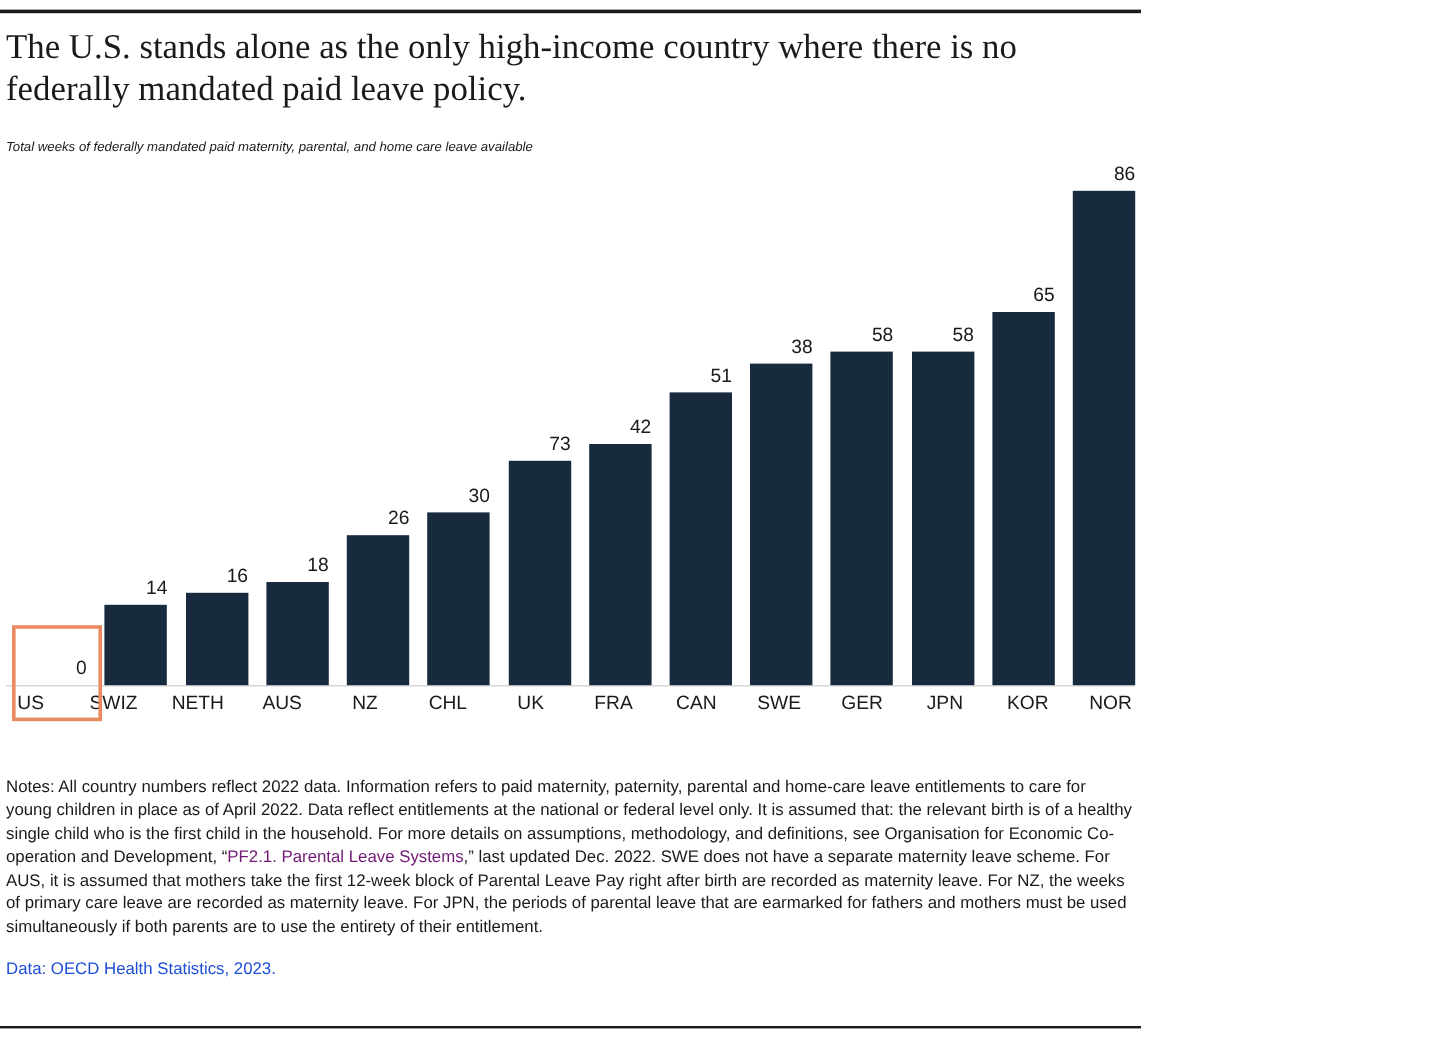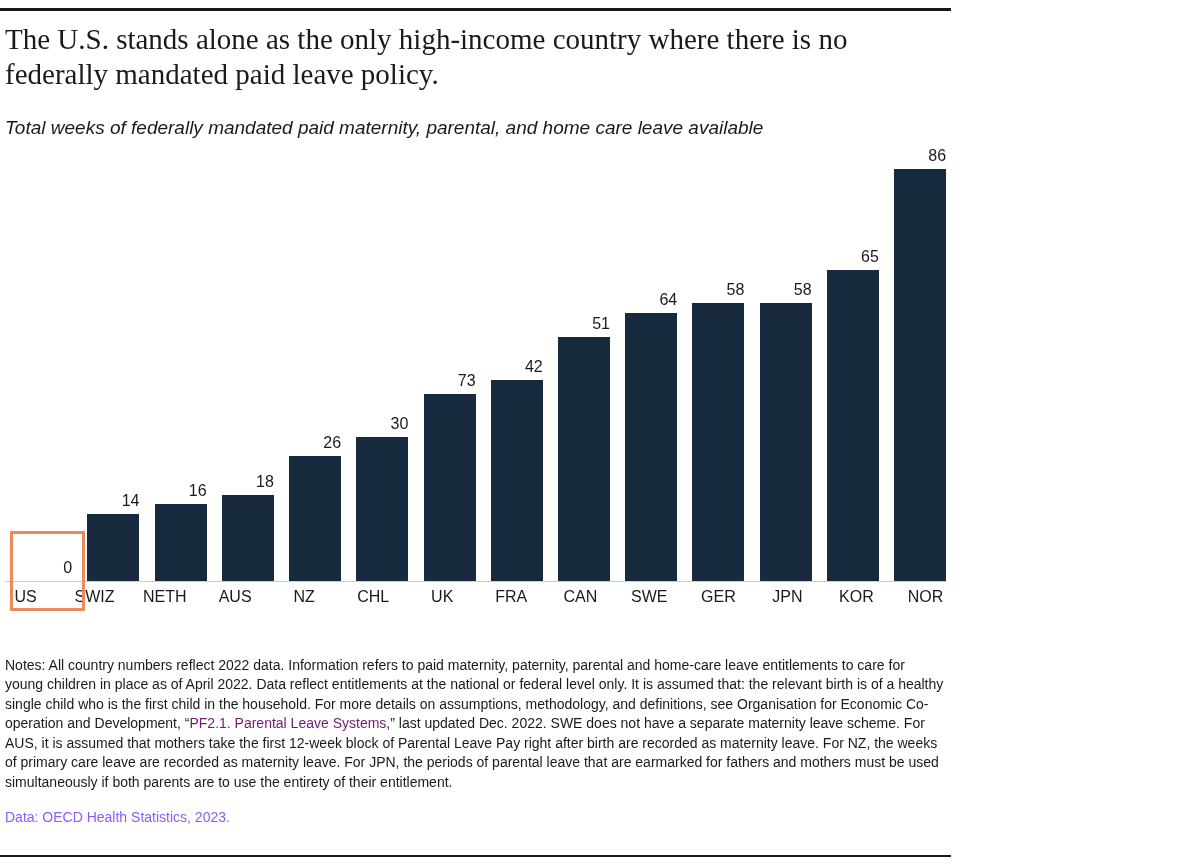--- a/index.html
+++ b/index.html
@@ -9,36 +9,36 @@
     position:relative; width:951px; height:864px; background:#ffffff; overflow:hidden;
   }
   .top-rule { position:absolute; top:8px; left:0; width:100%; height:3px; background:#1a1a1a; }
   .bottom-rule { position:absolute; top:855px; left:0; width:100%; height:2px; background:#1a1a1a; }
 
   header { padding:22px 5px 0 5px; }
   .title {
     font-family:"Liberation Serif", serif; font-weight:400;
     font-size:29px; line-height:1.22; color:#1a1a1a; max-width:1100px;
   }
-  .subtitle { margin-top:24px; font-size:19px; font-style:italic; color:#1a1a1a; }
+  .subtitle { margin-top:24px; font-size:11px; font-style:italic; color:#1a1a1a; }
 
   .chart-wrap { position:relative; margin-top:8px; padding:0 5px; }
   .bars-row { display:flex; height:435px; align-items:flex-end; border-bottom:1px solid #cccccc; }
   .col { flex:1 1 0; display:flex; flex-direction:column; align-items:flex-end; justify-content:flex-end; }
   .val { font-size:16px; color:#1a1a1a; margin-bottom:4px; line-height:19px; }
   .bar { width:52px; }
   .labels-row { display:flex; padding-top:6px;gap:28px; }
   .cat { flex:1 1 0; text-align:center; font-size:16px; color:#1a1a1a; }
   .highlight-box {
     position:absolute; left:10px; top:384px; width:75px; height:80px;
     border:3px solid #ea8a5f; background:transparent;
   }
 
   .notes { margin:50px 5px 0 5px; font-size:14px; line-height:19.5px; color:#1a1a1a; max-width:1192px; }
-  .data-line { margin:17px 5px 0 5px; font-size:14px; color:#8b5cf6; }
+  .data-line { margin:17px 5px 0 5px; font-size:14px; color:#1d4ed8; }
   .source-line { margin:14px 5px 0 5px; font-size:14px; color:#1a1a1a; }
   .link { color:#701a75; text-decoration:none; cursor:pointer; }
   .em { font-style:italic; }
 </style>
 </head>
 <body>
 
 <div class="page">
   <div class="top-rule"></div>
 
@@ -79,21 +79,21 @@
         </div>
         <div class="col">
           <div class="val">42</div>
           <div class="bar" style="height: 201px; background: rgb(23, 42, 62);"></div>
         </div>
         <div class="col">
           <div class="val">51</div>
           <div class="bar" style="height: 244px; background: rgb(23, 42, 62);"></div>
         </div>
         <div class="col">
-          <div class="val">64</div>
+          <div class="val">38</div>
           <div class="bar" style="height: 268px; background: rgb(23, 42, 62);"></div>
         </div>
         <div class="col">
           <div class="val">58</div>
           <div class="bar" style="height: 278px; background: rgb(23, 42, 62);"></div>
         </div>
         <div class="col">
           <div class="val">58</div>
           <div class="bar" style="height: 278px; background: rgb(23, 42, 62);"></div>
         </div>

